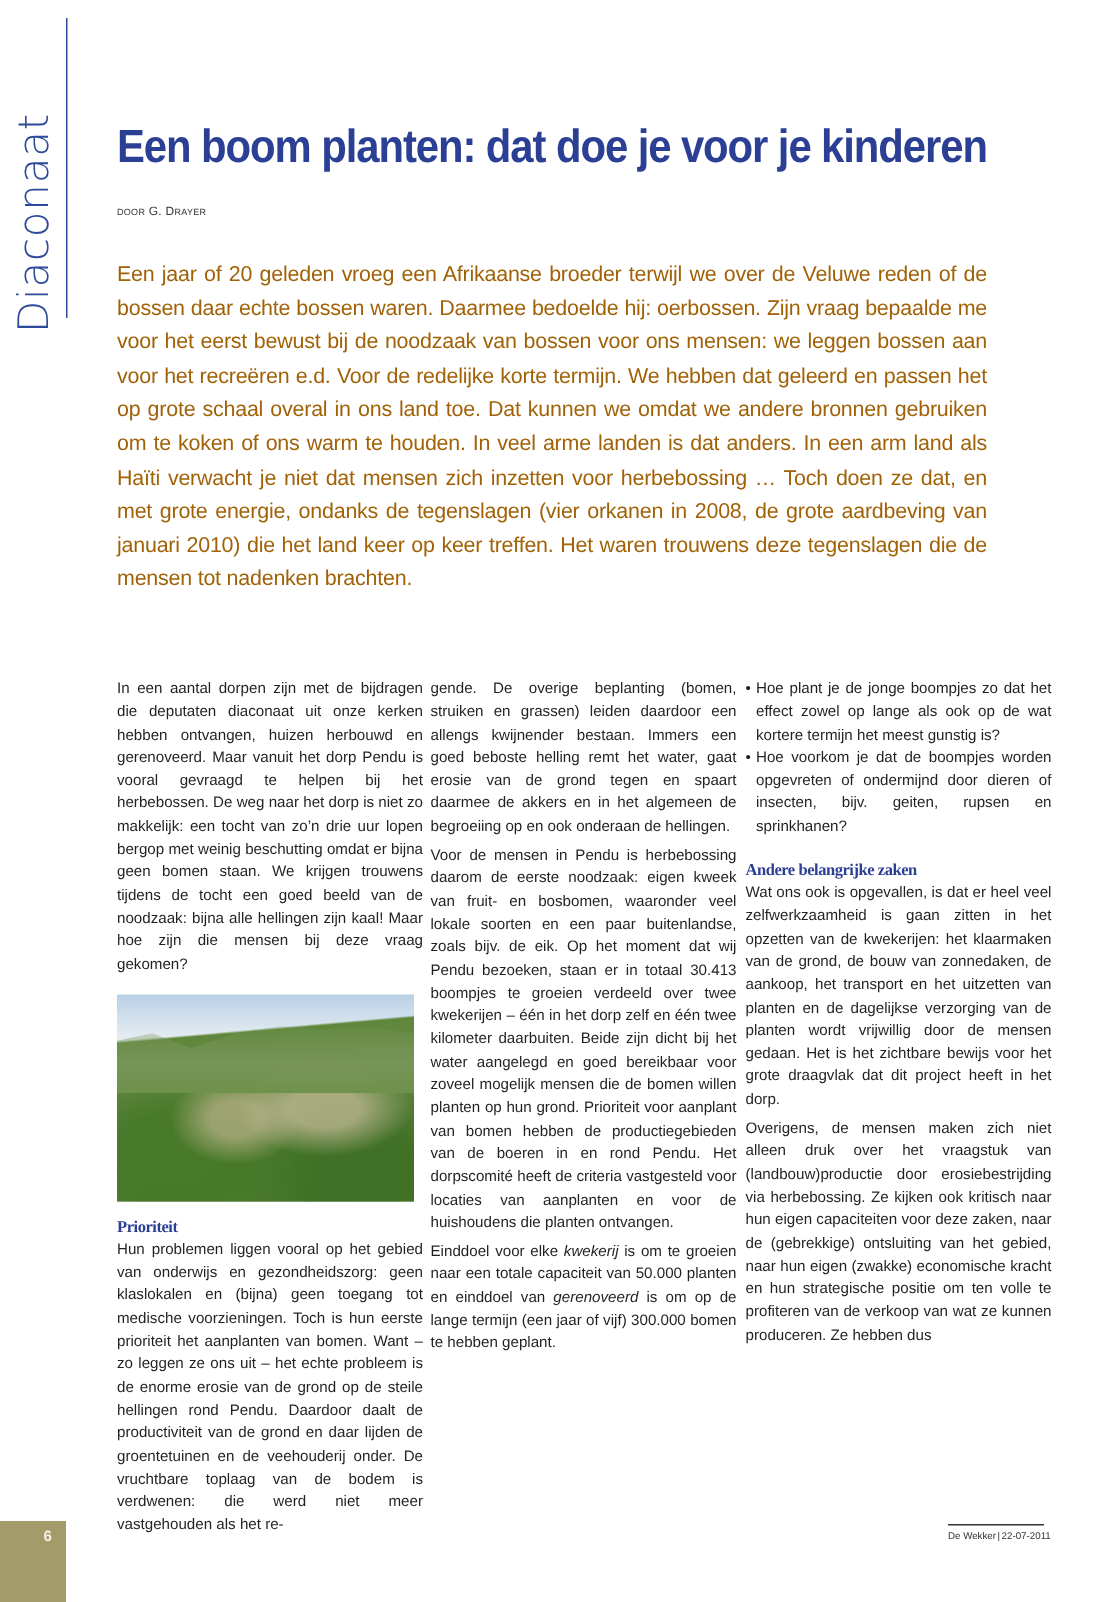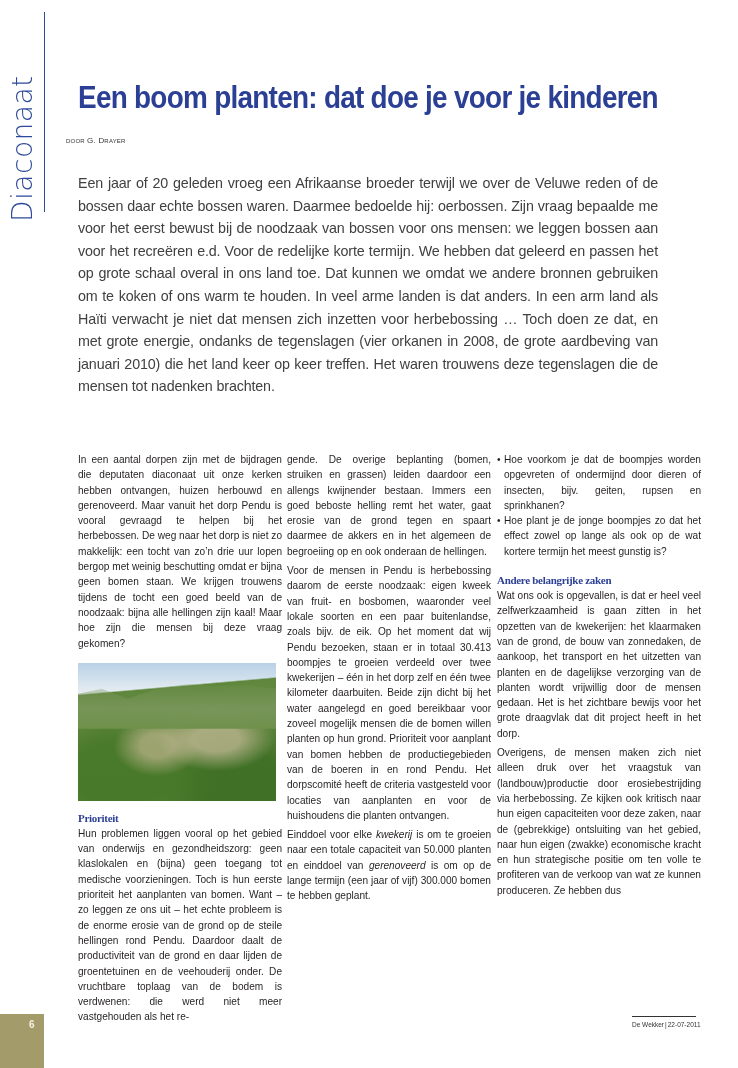--- a/index.html
+++ b/index.html
@@ -20,27 +20,27 @@
   .section-rule {
     position: absolute; left: 44px; top: 12px; width: 1px; height: 200px; background: #2e4a9a;
   }
   .title {
     position: absolute; left: 78px; top: 80px; margin: 0;
     font-family: "Liberation Sans Narrow", "Liberation Sans", sans-serif;
     font-weight: bold; font-size: 31px; color: #2b3f94;
     letter-spacing: -0.8px; transform: scaleX(0.90); transform-origin: 0 0; white-space: nowrap;
   }
   .byline {
-    position: absolute; left: 66px; top: 136px;
+    position: absolute; left: 78px; top: 136px;
     font-size: 7.5px; color: #333; letter-spacing: 0.2px;
   }
   .byline .caps { font-variant: small-caps; font-size: 8px; }
   .intro {
     position: absolute; left: 78px; top: 172px; width: 580px; margin: 0;
-    font-size: 14.3px; line-height: 22.6px; text-align: justify; color: #404040;
+    font-size: 14.3px; line-height: 22.6px; text-align: justify; color: #a16207;
     letter-spacing: -0.15px;
   }
   .col {
     position: absolute; top: 452px; width: 204px;
     font-size: 10.1px; line-height: 15.3px; text-align: justify; color: #231f20;
   }
   .col p { margin: 0; }
   .col p + p.gap { margin-top: 4px; }
   .c1 { left: 78px; }
   .c2 { left: 287px; }
@@ -110,22 +110,22 @@
 </div>
 
 <div class="col c2">
   <p>gende. De overige beplanting (bomen, struiken en grassen) leiden daardoor een allengs kwijnender bestaan. Immers een goed beboste helling remt het water, gaat erosie van de grond tegen en spaart daarmee de akkers en in het algemeen de begroeiing op en ook onderaan de hellingen.</p>
   <p class="gap">Voor de mensen in Pendu is herbebossing daarom de eerste noodzaak: eigen kweek van fruit- en bosbomen, waaronder veel lokale soorten en een paar buitenlandse, zoals bijv. de eik. Op het moment dat wij Pendu bezoeken, staan er in totaal 30.413 boompjes te groeien verdeeld over twee kwekerijen – één in het dorp zelf en één twee kilometer daarbuiten. Beide zijn dicht bij het water aangelegd en goed bereikbaar voor zoveel mogelijk mensen die de bomen willen planten op hun grond. Prioriteit voor aanplant van bomen hebben de productiegebieden van de boeren in en rond Pendu. Het dorpscomité heeft de criteria vastgesteld voor locaties van aanplanten en voor de huishoudens die planten ontvangen.</p>
   <p class="gap"><span>Einddoel voor elke </span><em>kwekerij</em><span> is om te groeien naar een totale capaciteit van 50.000 planten en einddoel van </span><em>gerenoveerd</em><span> is om op de lange termijn (een jaar of vijf) 300.000 bomen te hebben geplant.</span></p>
 </div>
 
 <div class="col c3">
   <ul class="bullets">
+    <li>Hoe plant je de jonge boompjes zo dat het effect zowel op lange als ook op de wat kortere termijn het meest gunstig is?</li>
     <li>Hoe voorkom je dat de boompjes worden opgevreten of ondermijnd door dieren of insecten, bijv. geiten, rupsen en sprinkhanen?</li>
-    <li>Hoe plant je de jonge boompjes zo dat het effect zowel op lange als ook op de wat kortere termijn het meest gunstig is?</li>
   </ul>
   <h3 class="subhead" style="margin-top:14px">Andere belangrijke zaken</h3>
   <p>Wat ons ook is opgevallen, is dat er heel veel zelfwerkzaamheid is gaan zitten in het opzetten van de kwekerijen: het klaarmaken van de grond, de bouw van zonnedaken, de aankoop, het transport en het uitzetten van planten en de dagelijkse verzorging van de planten wordt vrijwillig door de mensen gedaan. Het is het zichtbare bewijs voor het grote draagvlak dat dit project heeft in het dorp.</p>
   <p class="gap">Overigens, de mensen maken zich niet alleen druk over het vraagstuk van (landbouw)productie door erosiebestrijding via herbebossing. Ze kijken ook kritisch naar hun eigen capaciteiten voor deze zaken, naar de (gebrekkige) ontsluiting van het gebied, naar hun eigen (zwakke) economische kracht en hun strategische positie om ten volle te profiteren van de verkoop van wat ze kunnen produceren. Ze hebben dus</p>
 </div>
 
 <div class="footer-tab">
   <span class="page-num">6</span>
 </div>
 

